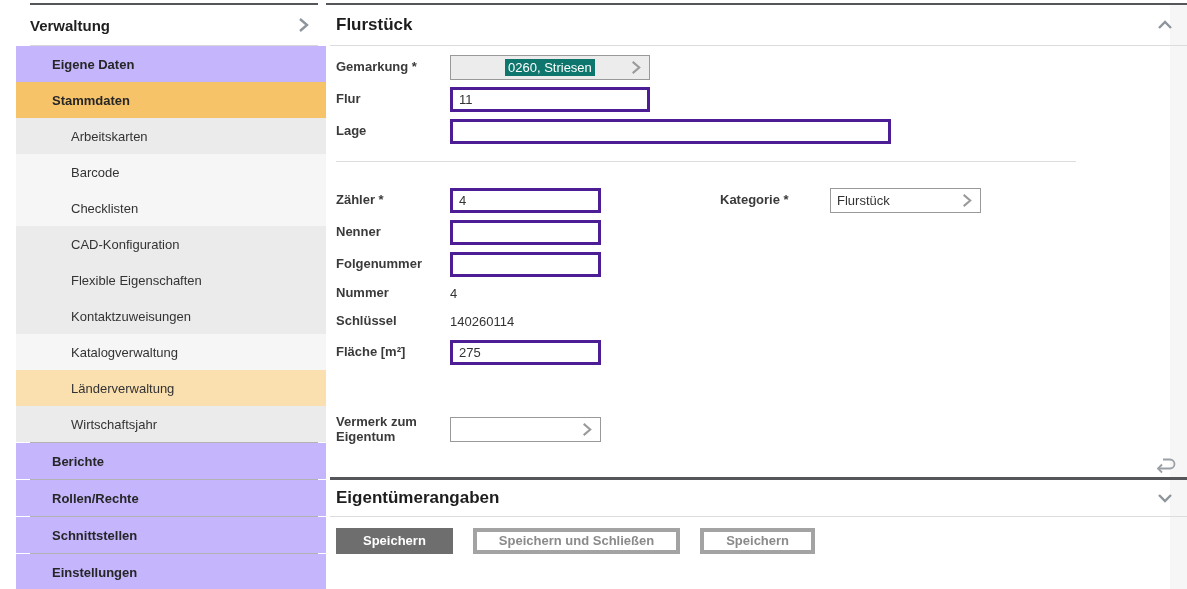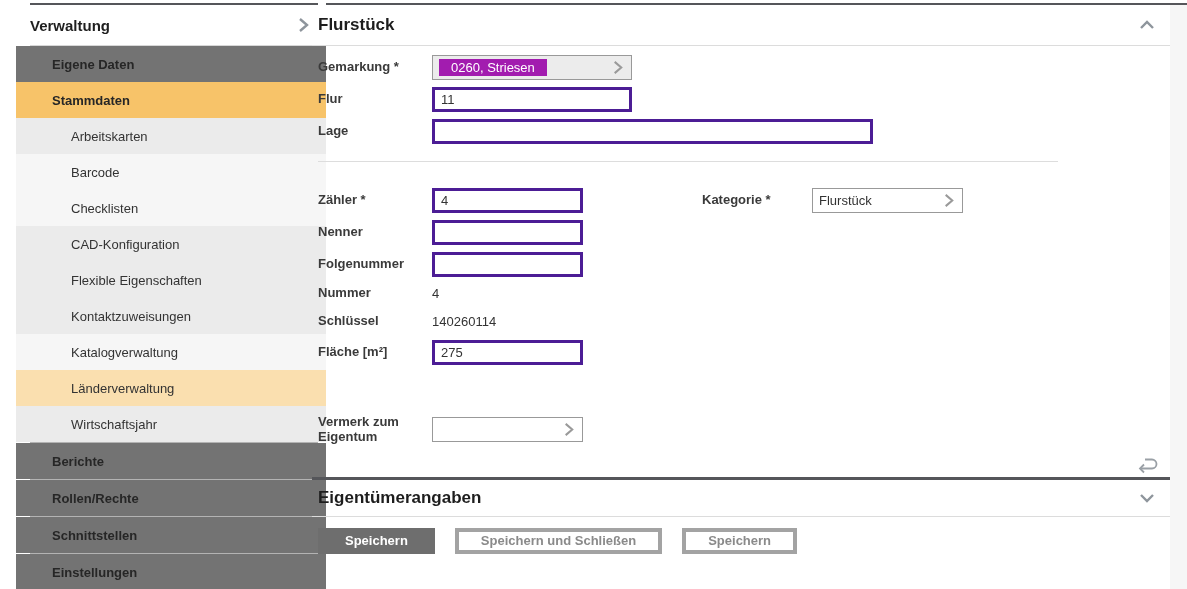--- a/index.html
+++ b/index.html
@@ -11,47 +11,47 @@
   .gutter { position:absolute; right:0; top:5px; bottom:0; width:17px; background:#f6f6f6; }
   .topline-main { position:absolute; left:312px; right:0; top:3px; height:2px; background:#55565a; }
 
   
   .sidebar { position:absolute; left:16px; top:0; width:310px; height:589px; background:#fff; }
   .side-inner { margin:3px 8px 0 14px; border-top:2px solid #55565a; }
   .side-head { height:41px; display:flex; align-items:center; justify-content:space-between;
                padding-right:6px; border-bottom:1px solid #d7d7d7; cursor:pointer; }
   .side-head .title { font-size:15px; font-weight:bold; color:#1f1f1f; }
   .s-item { height:36px; display:flex; align-items:center; font-size:13px; cursor:pointer; }
-  .s-item.l1 { padding-left:36px; font-weight:bold; color:#262626; background:#737373; }
+  .s-item.l1 { padding-left:36px; font-weight:bold; color:#262626; background:#c4b5fd; }
   .s-item.l2 { padding-left:55px; font-weight:normal; color:#333; }
   .s-item.zeb-a { background:#ebebeb; }
   .s-item.zeb-b { background:#f6f6f6; }
   .s-item.sel-main { background:#f7c369; }
   .s-item.sel-sub  { background:#fadfaf; }
   .sep { height:1px; background:#b3b3b3; margin-left:14px; margin-right:8px; }
 
   
-  .main { position:absolute; left:312px; top:5px; width:858px; }
+  .main { position:absolute; left:330px; top:5px; width:858px; }
   .sec-head { height:41px; display:flex; align-items:center; justify-content:space-between;
               padding:0 12px 0 6px; border-bottom:1px solid #dcdcdc; }
   .sec-title { font-size:17px; font-weight:bold; color:#1d1d1d; }
   .collapse-btn { width:22px; height:18px; display:flex; align-items:center; justify-content:center; cursor:pointer; }
 
   .body1 { padding:9px 0 2px 6px; }
   .frow { display:flex; align-items:center; margin-bottom:7px; }
   .flabel { width:114px; font-size:13px; font-weight:bold; color:#3a3a3a; line-height:1.15; flex:none; }
   input.txt { height:25px; border:3px solid #4c1d95; background:#fff; font-family:inherit;
               font-size:13px; color:#333; padding:0 6px; }
   .w200 { width:200px; } .w441 { width:441px; } .w151 { width:151px; }
 
   .picker { height:25px; border:1px solid #999; background:#fff; display:flex; align-items:center;
             justify-content:space-between; padding:0 6px; cursor:pointer; }
   .picker.gray { background:#ececec; }
   .picker .pv { font-size:13px; color:#333; white-space:nowrap; }
-  .picker .pv.hilite { background:#a21caf; color:#fff; padding:1px 12px; }
+  .picker .pv.hilite { background:#0f766e; color:#fff; padding:1px 3px;margin-left:48px; }
 
   .inner-div { height:1px; background:#ddd; width:740px; margin:17px 0 26px 0; }
   .static-val { font-size:13px; color:#333; }
   .srow { margin-top:3px; margin-bottom:10px; height:18px; display:flex; align-items:center; }
   .srow .static-val { margin-left:0; }
   .mt-flaeche { margin-top:6px; }
   .mt-vermerk { margin-top:50px; }
   .undo-row { display:flex; justify-content:flex-end; padding-right:10px; margin-top:10px; height:20px; }
   .undo-btn { cursor:pointer; display:flex; align-items:center; }
 

